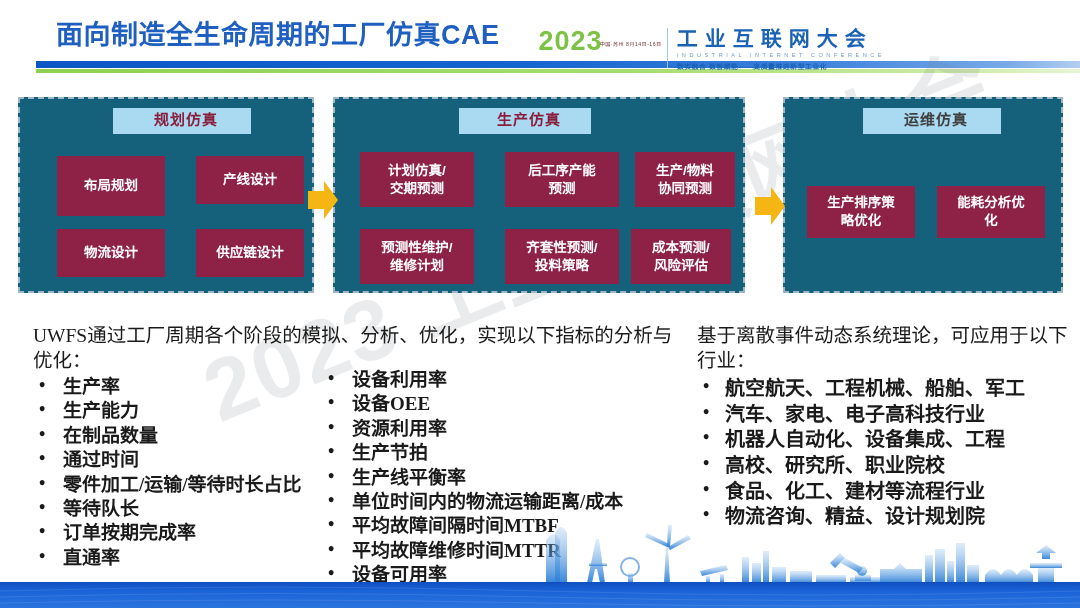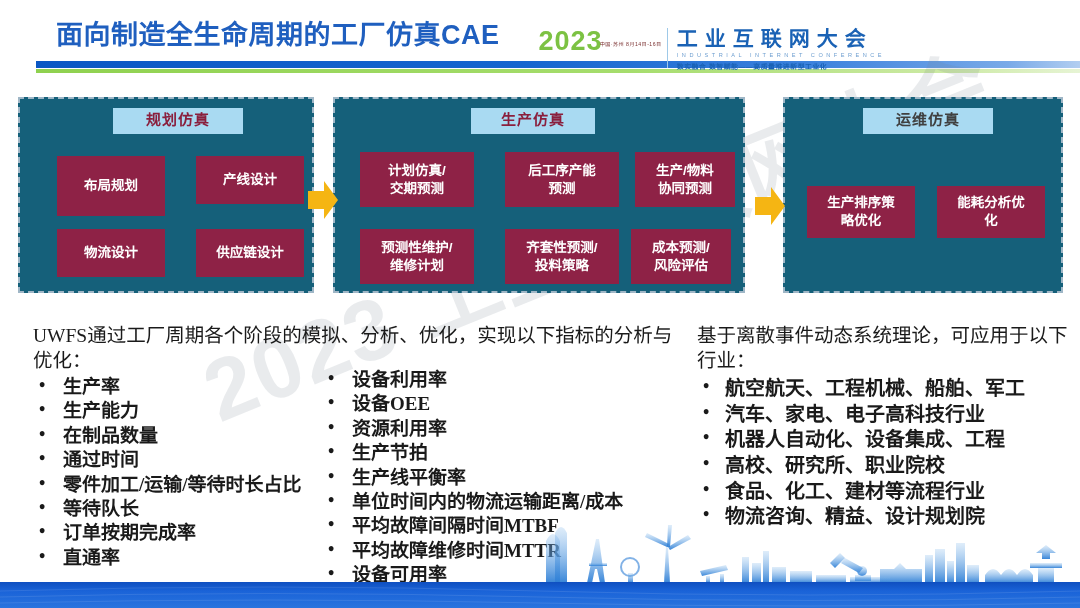--- a/index.html
+++ b/index.html
@@ -147,21 +147,21 @@
     box-sizing: border-box;
   }
   .panel-title {
     position: absolute;
     top: 9px;
     background: #a9daf2;
     color: #8a1f3d;
     font-size: 15px;
     font-weight: 700;
     text-align: center;
-    padding: 4px 0 5px 0;
+    padding: 4px 0 5px 8px;
     letter-spacing: 1px;
     line-height: 1.1;
   }
   .cell {
     position: absolute;
     background: #8e2246;
     color: #ffffff;
     font-size: 13.5px;
     font-weight: 600;
     display: flex;
@@ -279,21 +279,21 @@
 
   <div id="diagram">
       <div class="panel" style="left: 18px; top: 0px; width: 296px; height: 196px; background: rgb(21, 96, 122);">
         <div class="panel-title" style="left: 93px; width: 130px; background: rgb(169, 218, 242); color: rgb(138, 31, 61);">规划仿真</div>
         <div class="cell" style="left: 37px; top: 57px; width: 108px; height: 60px; background: rgb(142, 34, 70);">布局规划</div>
         <div class="cell" style="left: 176px; top: 57px; width: 108px; height: 48px; background: rgb(142, 34, 70);">产线设计</div>
         <div class="cell" style="left: 37px; top: 130px; width: 108px; height: 48px; background: rgb(142, 34, 70);">物流设计</div>
         <div class="cell" style="left: 176px; top: 130px; width: 108px; height: 48px; background: rgb(142, 34, 70);">供应链设计</div>
       </div>
       <div class="panel" style="left: 333px; top: 0px; width: 412px; height: 196px; background: rgb(21, 96, 122);">
-        <div class="panel-title" style="left: 136px; width: 124px; background: rgb(169, 218, 242); color: rgb(138, 31, 61);">生产仿真</div>
+        <div class="panel-title" style="left: 124px; width: 124px; background: rgb(169, 218, 242); color: rgb(138, 31, 61);">生产仿真</div>
         <div class="cell" style="left: 25px; top: 53px; width: 114px; height: 55px; background: rgb(142, 34, 70);">计划仿真/<br>交期预测</div>
         <div class="cell" style="left: 170px; top: 53px; width: 114px; height: 55px; background: rgb(142, 34, 70);">后工序产能<br>预测</div>
         <div class="cell" style="left: 300px; top: 53px; width: 100px; height: 55px; background: rgb(142, 34, 70);">生产/物料<br>协同预测</div>
         <div class="cell" style="left: 25px; top: 130px; width: 114px; height: 55px; background: rgb(142, 34, 70);">预测性维护/<br>维修计划</div>
         <div class="cell" style="left: 170px; top: 130px; width: 114px; height: 55px; background: rgb(142, 34, 70);">齐套性预测/<br>投料策略</div>
         <div class="cell" style="left: 296px; top: 130px; width: 100px; height: 55px; background: rgb(142, 34, 70);">成本预测/<br>风险评估</div>
       </div>
       <div class="panel" style="left: 783px; top: 0px; width: 280px; height: 196px; background: rgb(21, 96, 122);">
         <div class="panel-title" style="left: 78px; width: 130px; background: rgb(169, 218, 242); color: #404040;">运维仿真</div>
         <div class="cell" style="left: 22px; top: 87px; width: 108px; height: 52px; background: rgb(142, 34, 70);">生产排序策<br>略优化</div>

